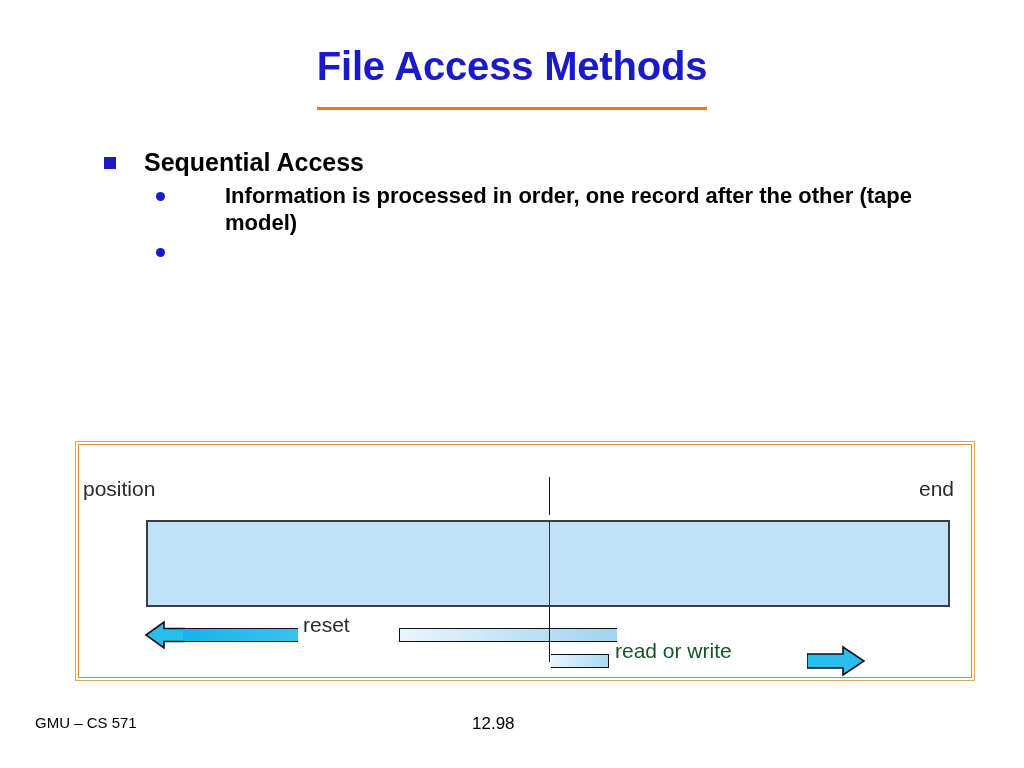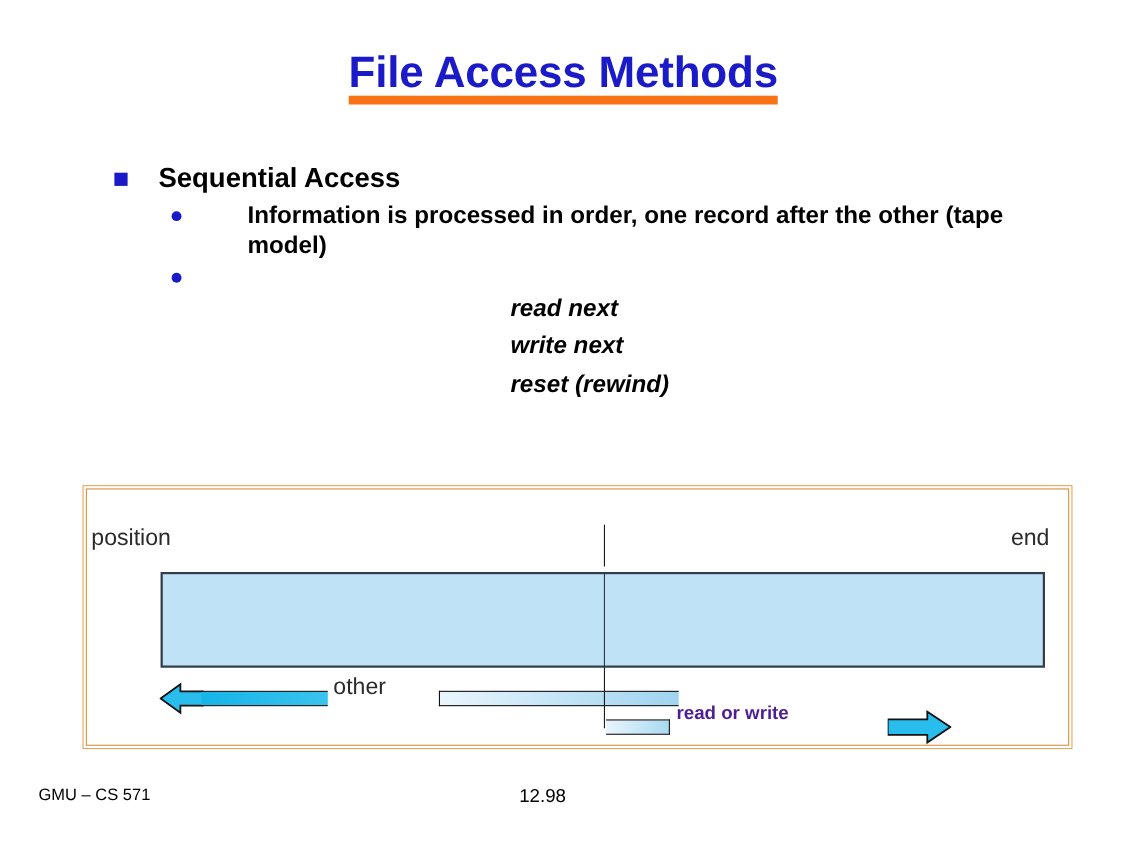--- a/index.html
+++ b/index.html
@@ -22,22 +22,22 @@
     left: 0;
     top: 44px;
     width: 1024px;
     text-align: center;
     font-size: 40px;
     font-weight: bold;
     color: #1a1ac8;
     letter-spacing: -0.2px;
   }
   .slide-title .title-text {
-    border-bottom: 8px solid #f97316;
-    padding-bottom: 0;
+    border-bottom: 3px solid #f97316;
+    padding-bottom: 20px;
     display: inline-block;
     line-height: 1.06;
   }
 
   
   .body-block {
     position: absolute;
     left: 104px;
     top: 148px;
     width: 870px;
@@ -226,24 +226,23 @@
     height: 14px;
     background: linear-gradient(to right, #e9f5fd, #a9daf2);
     border: 1.5px solid #111;
     border-left: none;
     box-sizing: border-box;
   }
   .rw2-label {
     position: absolute;
     left: 66px;
     top: -6px;
-    font-size: 17px;
-    color: #4c1d95;
+    font-size: 21px;
+    color: #14532d;
     white-space: nowrap;
-    font-weight: bold;
   }
   .arrow-right-head {
     position: absolute;
     left: 258px;
     top: -1px;
     width: 58px;
     height: 34px;
   }
 
   
@@ -278,25 +277,20 @@
 
   <div class="lvl2-row">
     <span class="dot-bullet"></span>
     <span class="lvl2-text">Information is processed in order, one record after the other (tape model)</span>
   </div>
 
   <div class="lvl2-row">
     <span class="dot-bullet"></span>
   </div>
 
-  <div class="cmd-list">
-    <div class="cmd-line">read next</div>
-    <div class="cmd-line">write next</div>
-    <div class="cmd-line">reset (rewind)</div>
-  </div>
 
 </div>
 
 <div class="figure-frame">
 
   <div class="fig-label lbl-beginning">position</div>
   <div class="fig-label lbl-end">end</div>
 
   <div class="pos-line"></div>
 
@@ -304,21 +298,21 @@
   <div class="pos-line-inner"></div>
   <div class="pos-line-down"></div>
 
   <div class="rewind-group">
     <div class="arrow-left-head">
       <svg width="40" height="36" viewBox="0 0 40 36">
         <polygon points="1,18 19,5 19,11.5 40,11.5 40,24.5 19,24.5 19,31" fill="#29bdee" stroke="#111111" stroke-width="1.6" stroke-linejoin="miter"></polygon>
       </svg>
     </div>
     <div class="rw-shaft-a"></div>
-    <div class="rw-label">other</div>
+    <div class="rw-label">reset</div>
     <div class="rw-shaft-b"></div>
   </div>
 
   <div class="rw2-group">
     <div class="rw2-shaft"></div>
     <div class="rw2-label">read or write</div>
     <div class="arrow-right-head">
       <svg width="58" height="34" viewBox="0 0 58 34">
         <polygon points="0,10 36,10 36,3 57,17 36,31 36,24 0,24" fill="#29bdee" stroke="#111111" stroke-width="1.6" stroke-linejoin="miter"></polygon>
       </svg>

